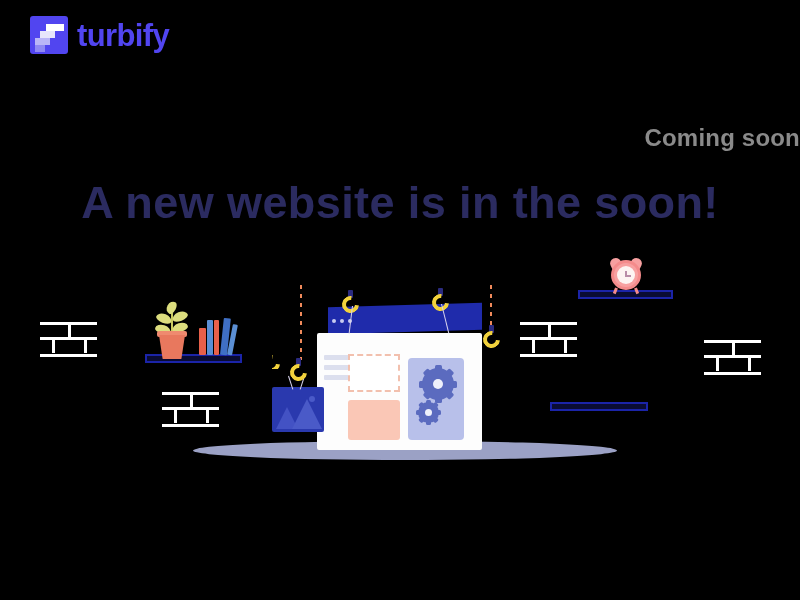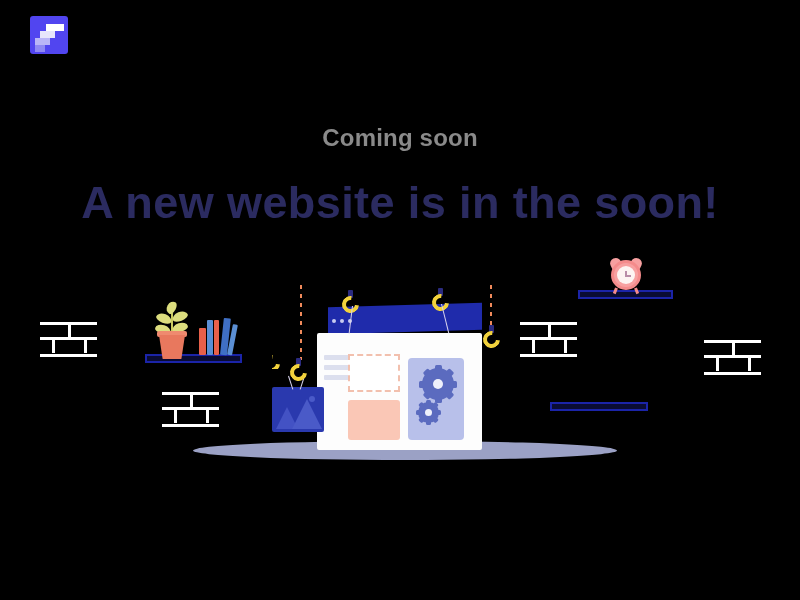--- a/index.html
+++ b/index.html
@@ -49,21 +49,21 @@
     letter-spacing: -0.6px;
     line-height: 1;
   }
 
   
   .eyebrow {
     position: absolute;
     top: 124px;
     left: 0;
     width: 800px;
-    text-align: center;
+    text-align: right;
     color: #8a8a8a;
     font-size: 24px;
     font-weight: bold;
     letter-spacing: 0.2px;
   }
   .headline {
     position: absolute;
     top: 177px;
     left: 0;
     width: 800px;
@@ -259,20 +259,21 @@
 </head>
 <body>
 
 <div class="logo-wrap">
   <div class="logo-mark">
     <span class="bar b1"></span>
     <span class="bar b2"></span>
     <span class="bar b3"></span>
     <span class="bar b4"></span>
   </div>
+  <div class="logo-text">turbify</div>
 </div>
 
 <div class="eyebrow">Coming soon</div>
 <div class="headline">A new website is in the soon!</div>
 
 <div class="stage">
 
   <div class="ground"></div>
 
   <div style="left:40px; top:322px; width:57px; height:38px;">

